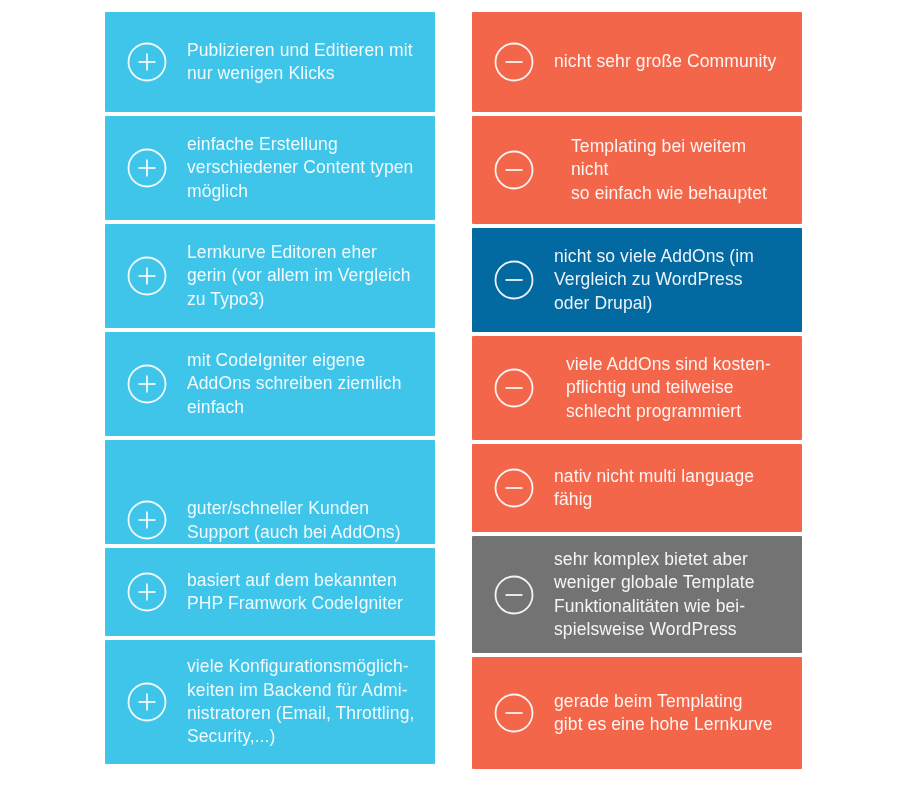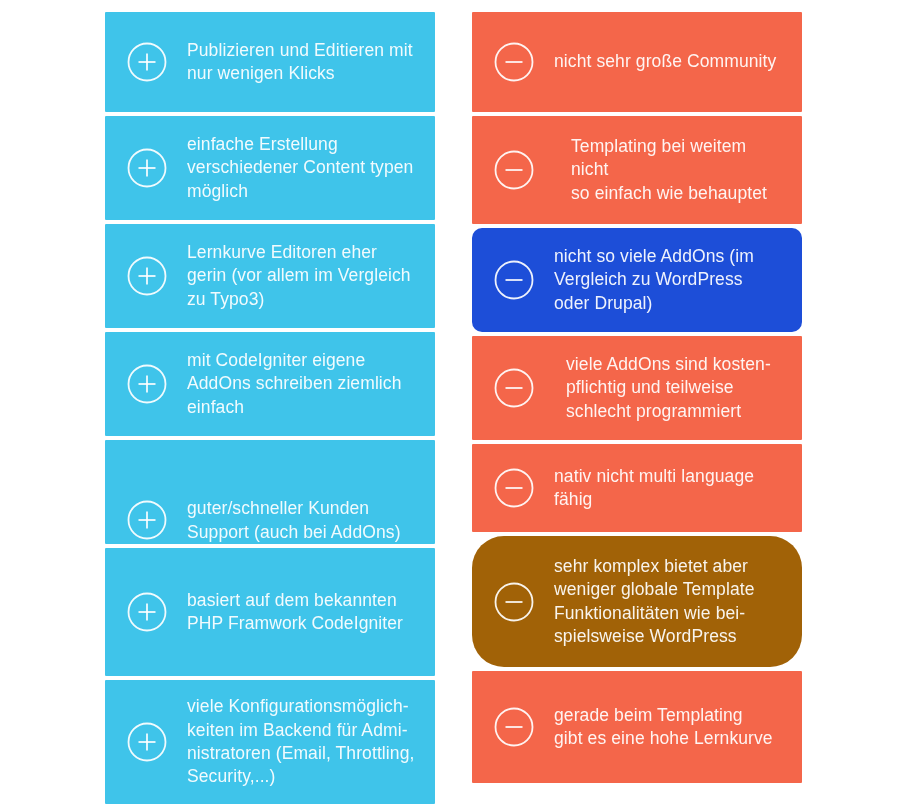--- a/index.html
+++ b/index.html
@@ -131,21 +131,21 @@
         <span class="icon-wrap">
           <svg viewBox="0 0 44 44" xmlns="http://www.w3.org/2000/svg">
             <circle cx="22" cy="22" r="18.5" fill="none" stroke="rgba(255,255,255,0.92)" stroke-width="1.8"></circle>
             <line x1="13.5" y1="22" x2="30.5" y2="22" stroke="rgba(255,255,255,0.92)" stroke-width="1.8" stroke-linecap="butt"></line>
             <line x1="22" y1="13.5" x2="22" y2="30.5" stroke="rgba(255,255,255,0.92)" stroke-width="1.8" stroke-linecap="butt"></line>
           </svg>
         </span>
         <div class="card-text">guter/schneller Kunden
 Support (auch bei AddOns)</div>
       </div>
-      <div class="card h-large" style="background: rgb(63, 196, 234); height: 128px;">
+      <div class="card h-large" style="background: rgb(63, 196, 234); height: 88px;">
         <span class="icon-wrap">
           <svg viewBox="0 0 44 44" xmlns="http://www.w3.org/2000/svg">
             <circle cx="22" cy="22" r="18.5" fill="none" stroke="rgba(255,255,255,0.92)" stroke-width="1.8"></circle>
             <line x1="13.5" y1="22" x2="30.5" y2="22" stroke="rgba(255,255,255,0.92)" stroke-width="1.8" stroke-linecap="butt"></line>
             <line x1="22" y1="13.5" x2="22" y2="30.5" stroke="rgba(255,255,255,0.92)" stroke-width="1.8" stroke-linecap="butt"></line>
           </svg>
         </span>
         <div class="card-text">basiert auf dem bekannten
 PHP Framwork CodeIgniter</div>
       </div>
@@ -176,21 +176,21 @@
       <div class="card h-medium" style="background: rgb(244, 102, 74); height: 108px; gap: 17px;">
         <span class="icon-wrap">
           <svg viewBox="0 0 44 44" xmlns="http://www.w3.org/2000/svg">
             <circle cx="22" cy="22" r="18.5" fill="none" stroke="rgba(255,255,255,0.92)" stroke-width="1.8"></circle>
             <line x1="13.5" y1="22" x2="30.5" y2="22" stroke="rgba(255,255,255,0.92)" stroke-width="1.8" stroke-linecap="butt"></line>
           </svg>
         </span>
         <div class="card-text">Templating bei weitem nicht
 so einfach wie behauptet</div>
       </div>
-      <div class="card h-medium" style="background: #1d4ed8; height: 104px; border-radius: 10px;">
+      <div class="card h-medium" style="background: #0369a1; height: 104px;">
         <span class="icon-wrap">
           <svg viewBox="0 0 44 44" xmlns="http://www.w3.org/2000/svg">
             <circle cx="22" cy="22" r="18.5" fill="none" stroke="rgba(255,255,255,0.92)" stroke-width="1.8"></circle>
             <line x1="13.5" y1="22" x2="30.5" y2="22" stroke="rgba(255,255,255,0.92)" stroke-width="1.8" stroke-linecap="butt"></line>
           </svg>
         </span>
         <div class="card-text">nicht so viele AddOns (im
 Vergleich zu WordPress
 oder Drupal)</div>
       </div>
@@ -208,21 +208,21 @@
       <div class="card h-medium" style="background: rgb(244, 102, 74); height: 88px;">
         <span class="icon-wrap">
           <svg viewBox="0 0 44 44" xmlns="http://www.w3.org/2000/svg">
             <circle cx="22" cy="22" r="18.5" fill="none" stroke="rgba(255,255,255,0.92)" stroke-width="1.8"></circle>
             <line x1="13.5" y1="22" x2="30.5" y2="22" stroke="rgba(255,255,255,0.92)" stroke-width="1.8" stroke-linecap="butt"></line>
           </svg>
         </span>
         <div class="card-text">nativ nicht multi language
 fähig</div>
       </div>
-      <div class="card h-large" style="background: #a16207; height: 131px; border-radius: 32px;">
+      <div class="card h-large" style="background: #737373; height: 117px;">
         <span class="icon-wrap">
           <svg viewBox="0 0 44 44" xmlns="http://www.w3.org/2000/svg">
             <circle cx="22" cy="22" r="18.5" fill="none" stroke="rgba(255,255,255,0.92)" stroke-width="1.8"></circle>
             <line x1="13.5" y1="22" x2="30.5" y2="22" stroke="rgba(255,255,255,0.92)" stroke-width="1.8" stroke-linecap="butt"></line>
           </svg>
         </span>
         <div class="card-text">sehr komplex bietet aber
 weniger globale Template
 Funktionalitäten wie bei-
 spielsweise WordPress</div>

